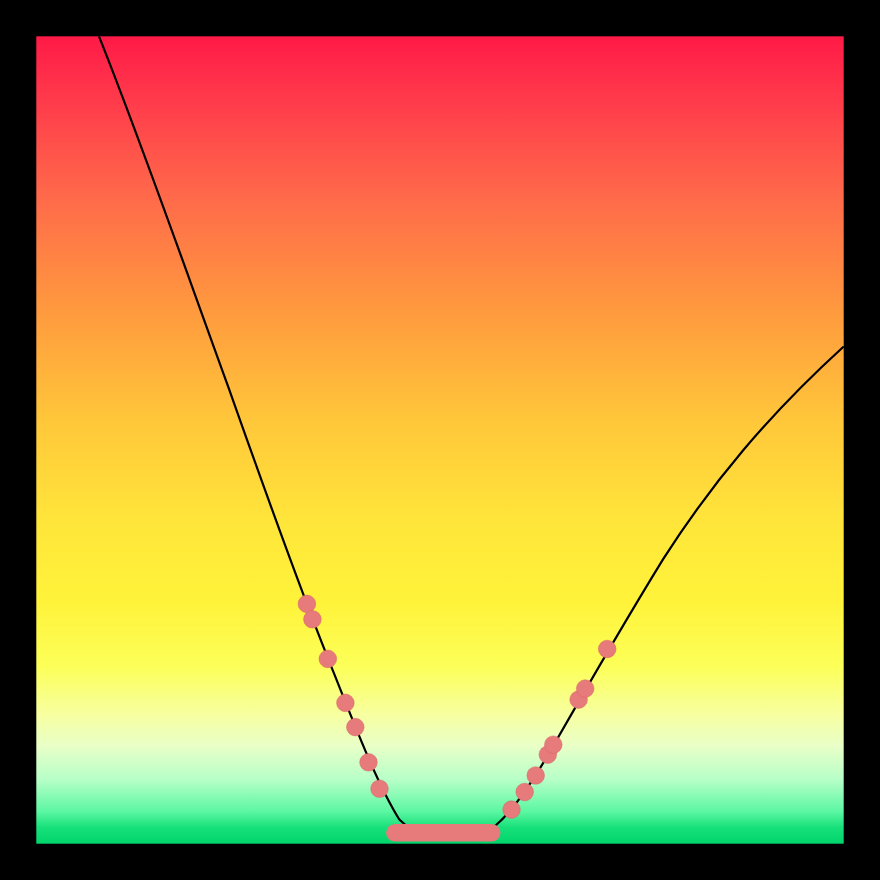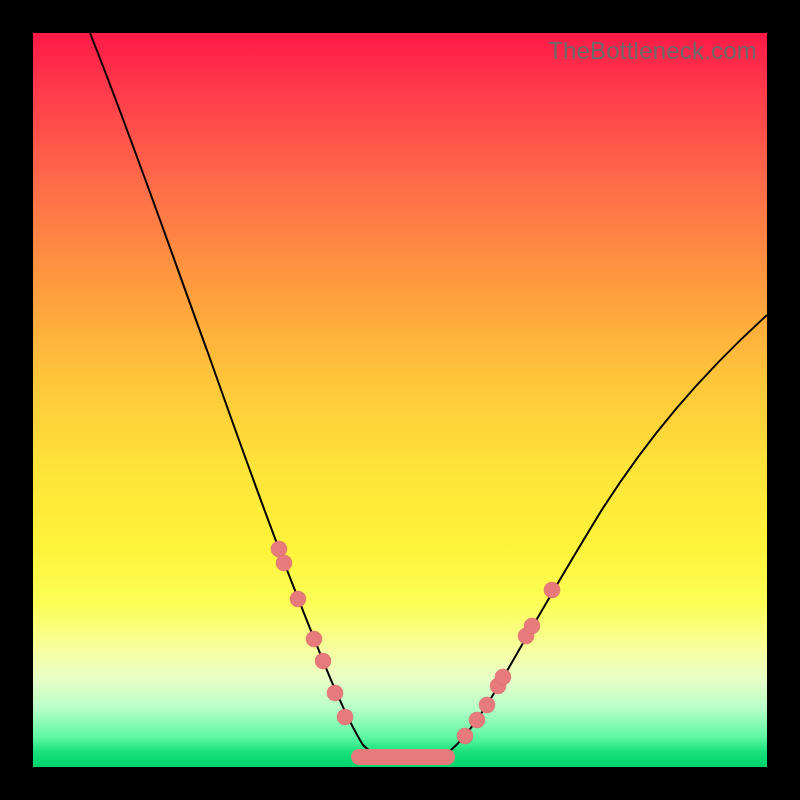--- a/index.html
+++ b/index.html
@@ -74,21 +74,20 @@
   .flat-band {
     fill: #e77a7a;
   }
 </style>
 </head>
 <body>
 
 <div class="frame">
   <div class="plot-area">
 
-    <div class="watermark">TheBottleneck.com</div>
 
     <svg class="curve" viewBox="0 0 734 734">
 
       <path class="curve-path" d="M57,0
                C 95,95 135,210 175,320
                C 205,405 235,490 265,565
                C 290,628 310,680 330,712
                C 345,727 360,727 375,727
                C 390,727 405,727 418,717
                C 432,705 450,680 470,645

